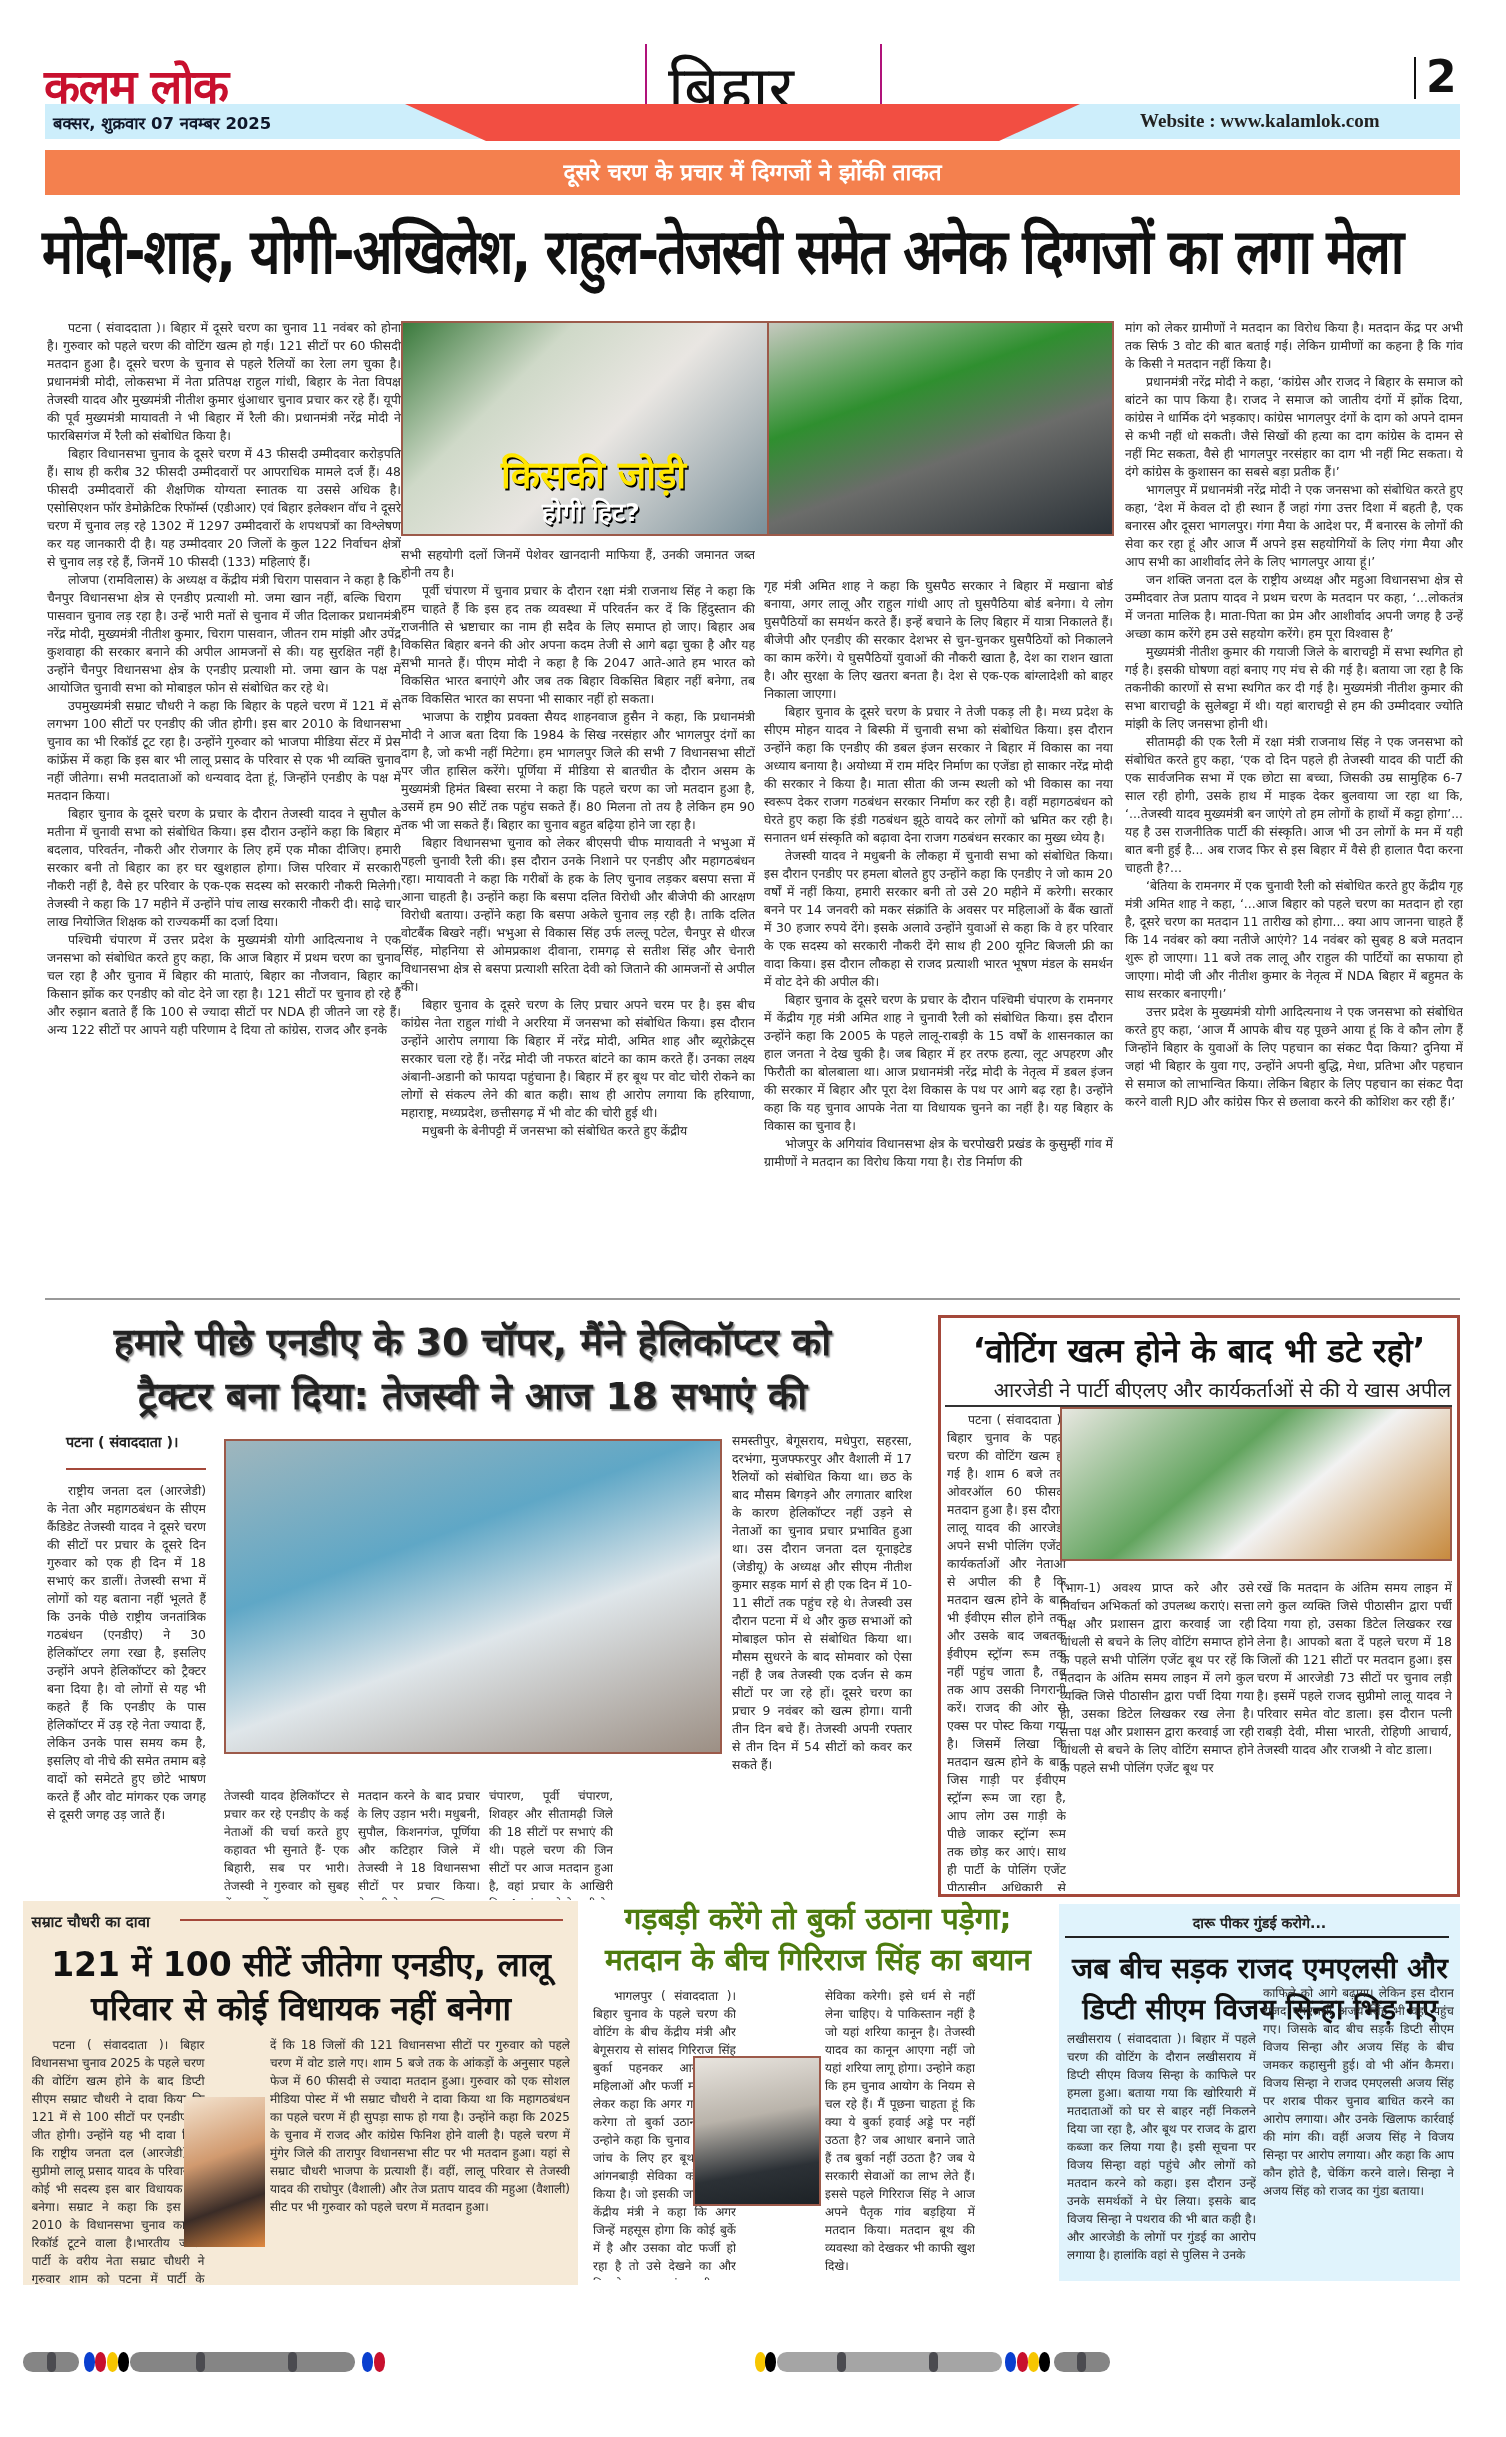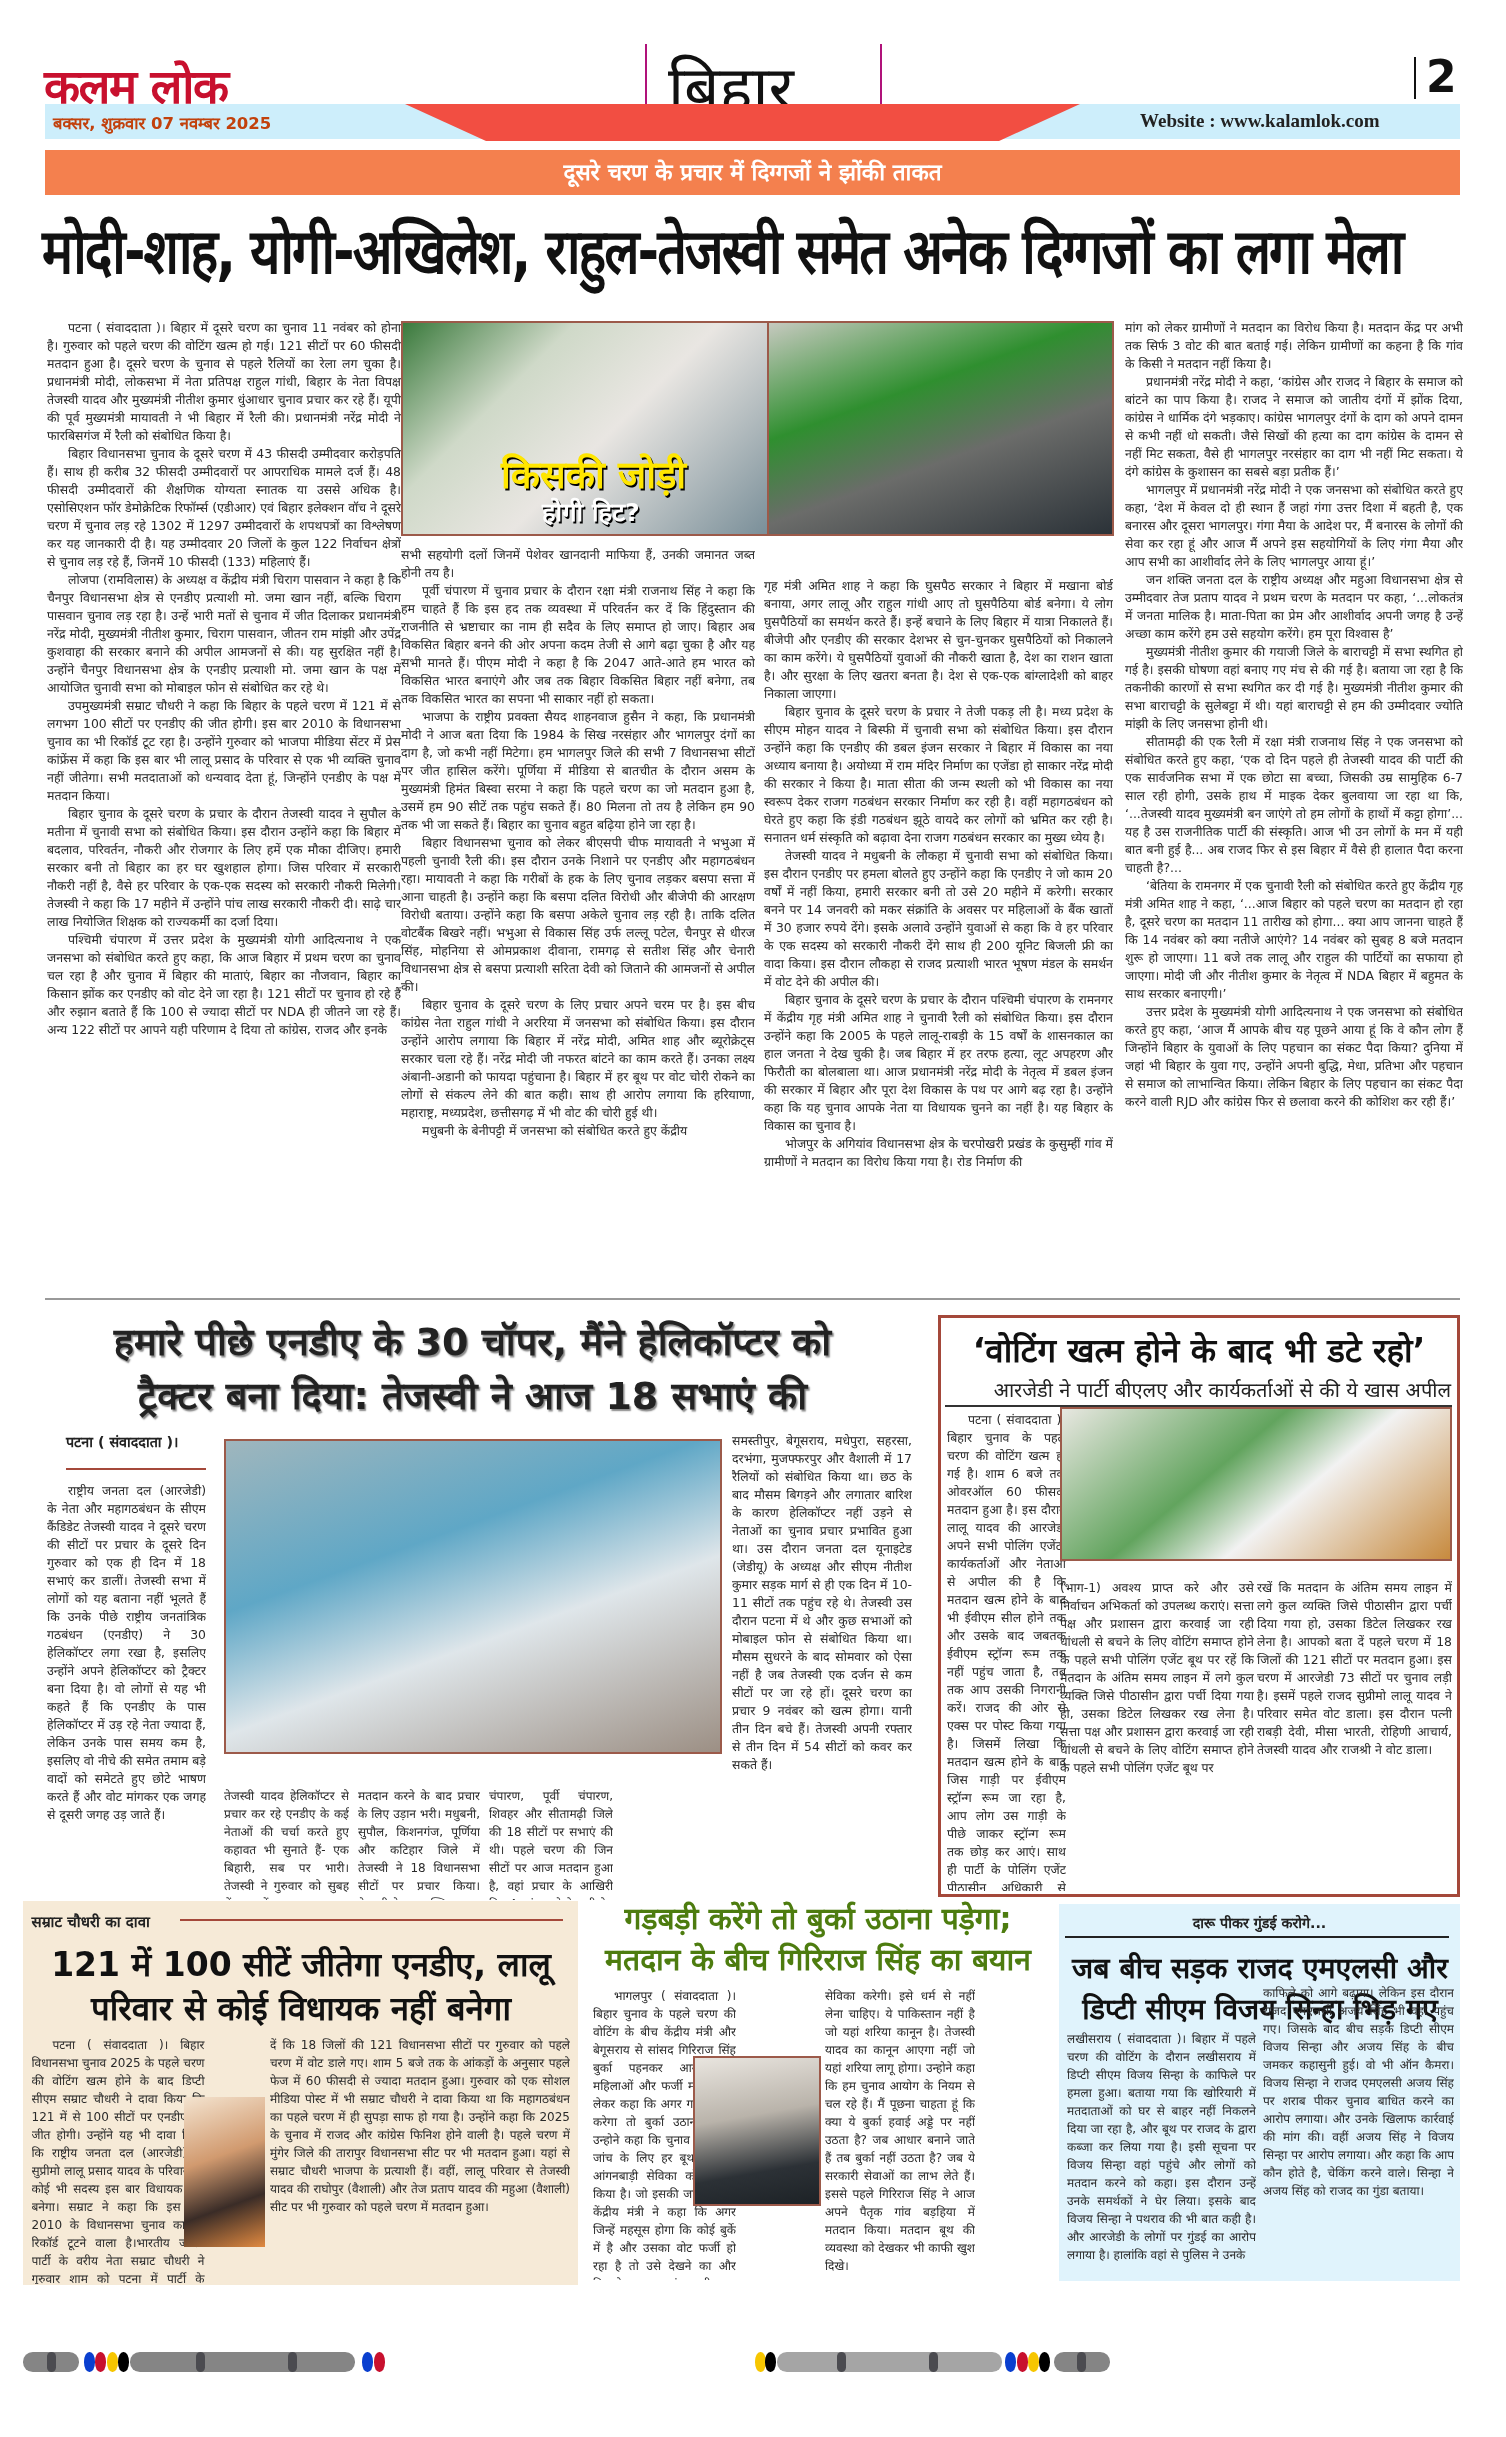--- a/index.html
+++ b/index.html
@@ -5,21 +5,21 @@
   * { box-sizing: border-box; margin: 0; padding: 0; }
   body { width: 1507px; height: 2438px; background: #fff; font-family: "DejaVu Sans", sans-serif; color: #222; position: relative; overflow: hidden; }
   .abs { position: absolute; }
   .masthead-logo { left: 44px; top: 53px; font-size: 47px; font-weight: bold; color: #c8102e; letter-spacing: -1.5px; font-family: "DejaVu Sans", sans-serif; }
   .vline { width: 2.3px; background: #b0127a; }
   .section-title { left: 668px; top: 44px; font-size: 62px; font-weight: normal; color: #111; }
   .page-bar { left: 1414px; top: 57px; width: 1.5px; height: 42px; background: #111; }
   .page-num { left: 1426px; top: 51px; font-size: 44px; font-weight: bold; color: #111; }
   .info-strip { left: 45px; top: 104px; width: 1415px; height: 35px; background: #cdeefb; }
   .trap { left: 405px; top: 104px; width: 675px; height: 37px; background: #f24e42; clip-path: polygon(0 0, 100% 0, 88% 100%, 12% 100%); }
-  .dateline { left: 53px; top: 111px; font-size: 16.5px; color: #c2410c; font-weight: bold; }
+  .dateline { left: 53px; top: 111px; font-size: 16.5px; color: #0f172a; font-weight: bold; }
   .website { left: 1140px; top: 110px; font-size: 19px; color: #222; font-weight: bold; font-family: "Liberation Serif", serif; }
   .kicker-bar { left: 45px; top: 150px; width: 1415px; height: 45px; background: #f4804e; color: #fff; font-size: 22.5px; font-weight: bold; text-align: center; line-height: 45px; }
   .main-headline { left: 42px; top: 213px; width: 1426px; font-size: 62px; font-weight: bold; color: #111; letter-spacing: -2.3px; line-height: 78px; white-space: nowrap; transform: scaleX(0.84); transform-origin: left top; }
   .col { font-size: 12.4px; line-height: 18px; text-align: justify; color: #2a2a2a; overflow: hidden; }
   .col p { text-indent: 21px; }
   .photo { background: #777; border: 2.3px solid #9c5a4a; overflow: hidden; }
   .photo-hero-left { background: linear-gradient(135deg, #3a7a3c 0%, #cfd9c8 30%, #e9e6e2 55%, #7a8f99 100%); }
   .photo-hero-right { background: linear-gradient(160deg, #c6c9bf 0%, #2f8f2f 35%, #6b6c6a 60%, #2b3238 100%); }
   .overlay-title { color: #ffe600; font-size: 38px; font-weight: bold; text-shadow: 1.5px 1.5px 0 #000; }
   .overlay-sub { color: #fff; font-size: 25.5px; font-weight: bold; text-shadow: 1.5px 1.5px 0 #000; }

